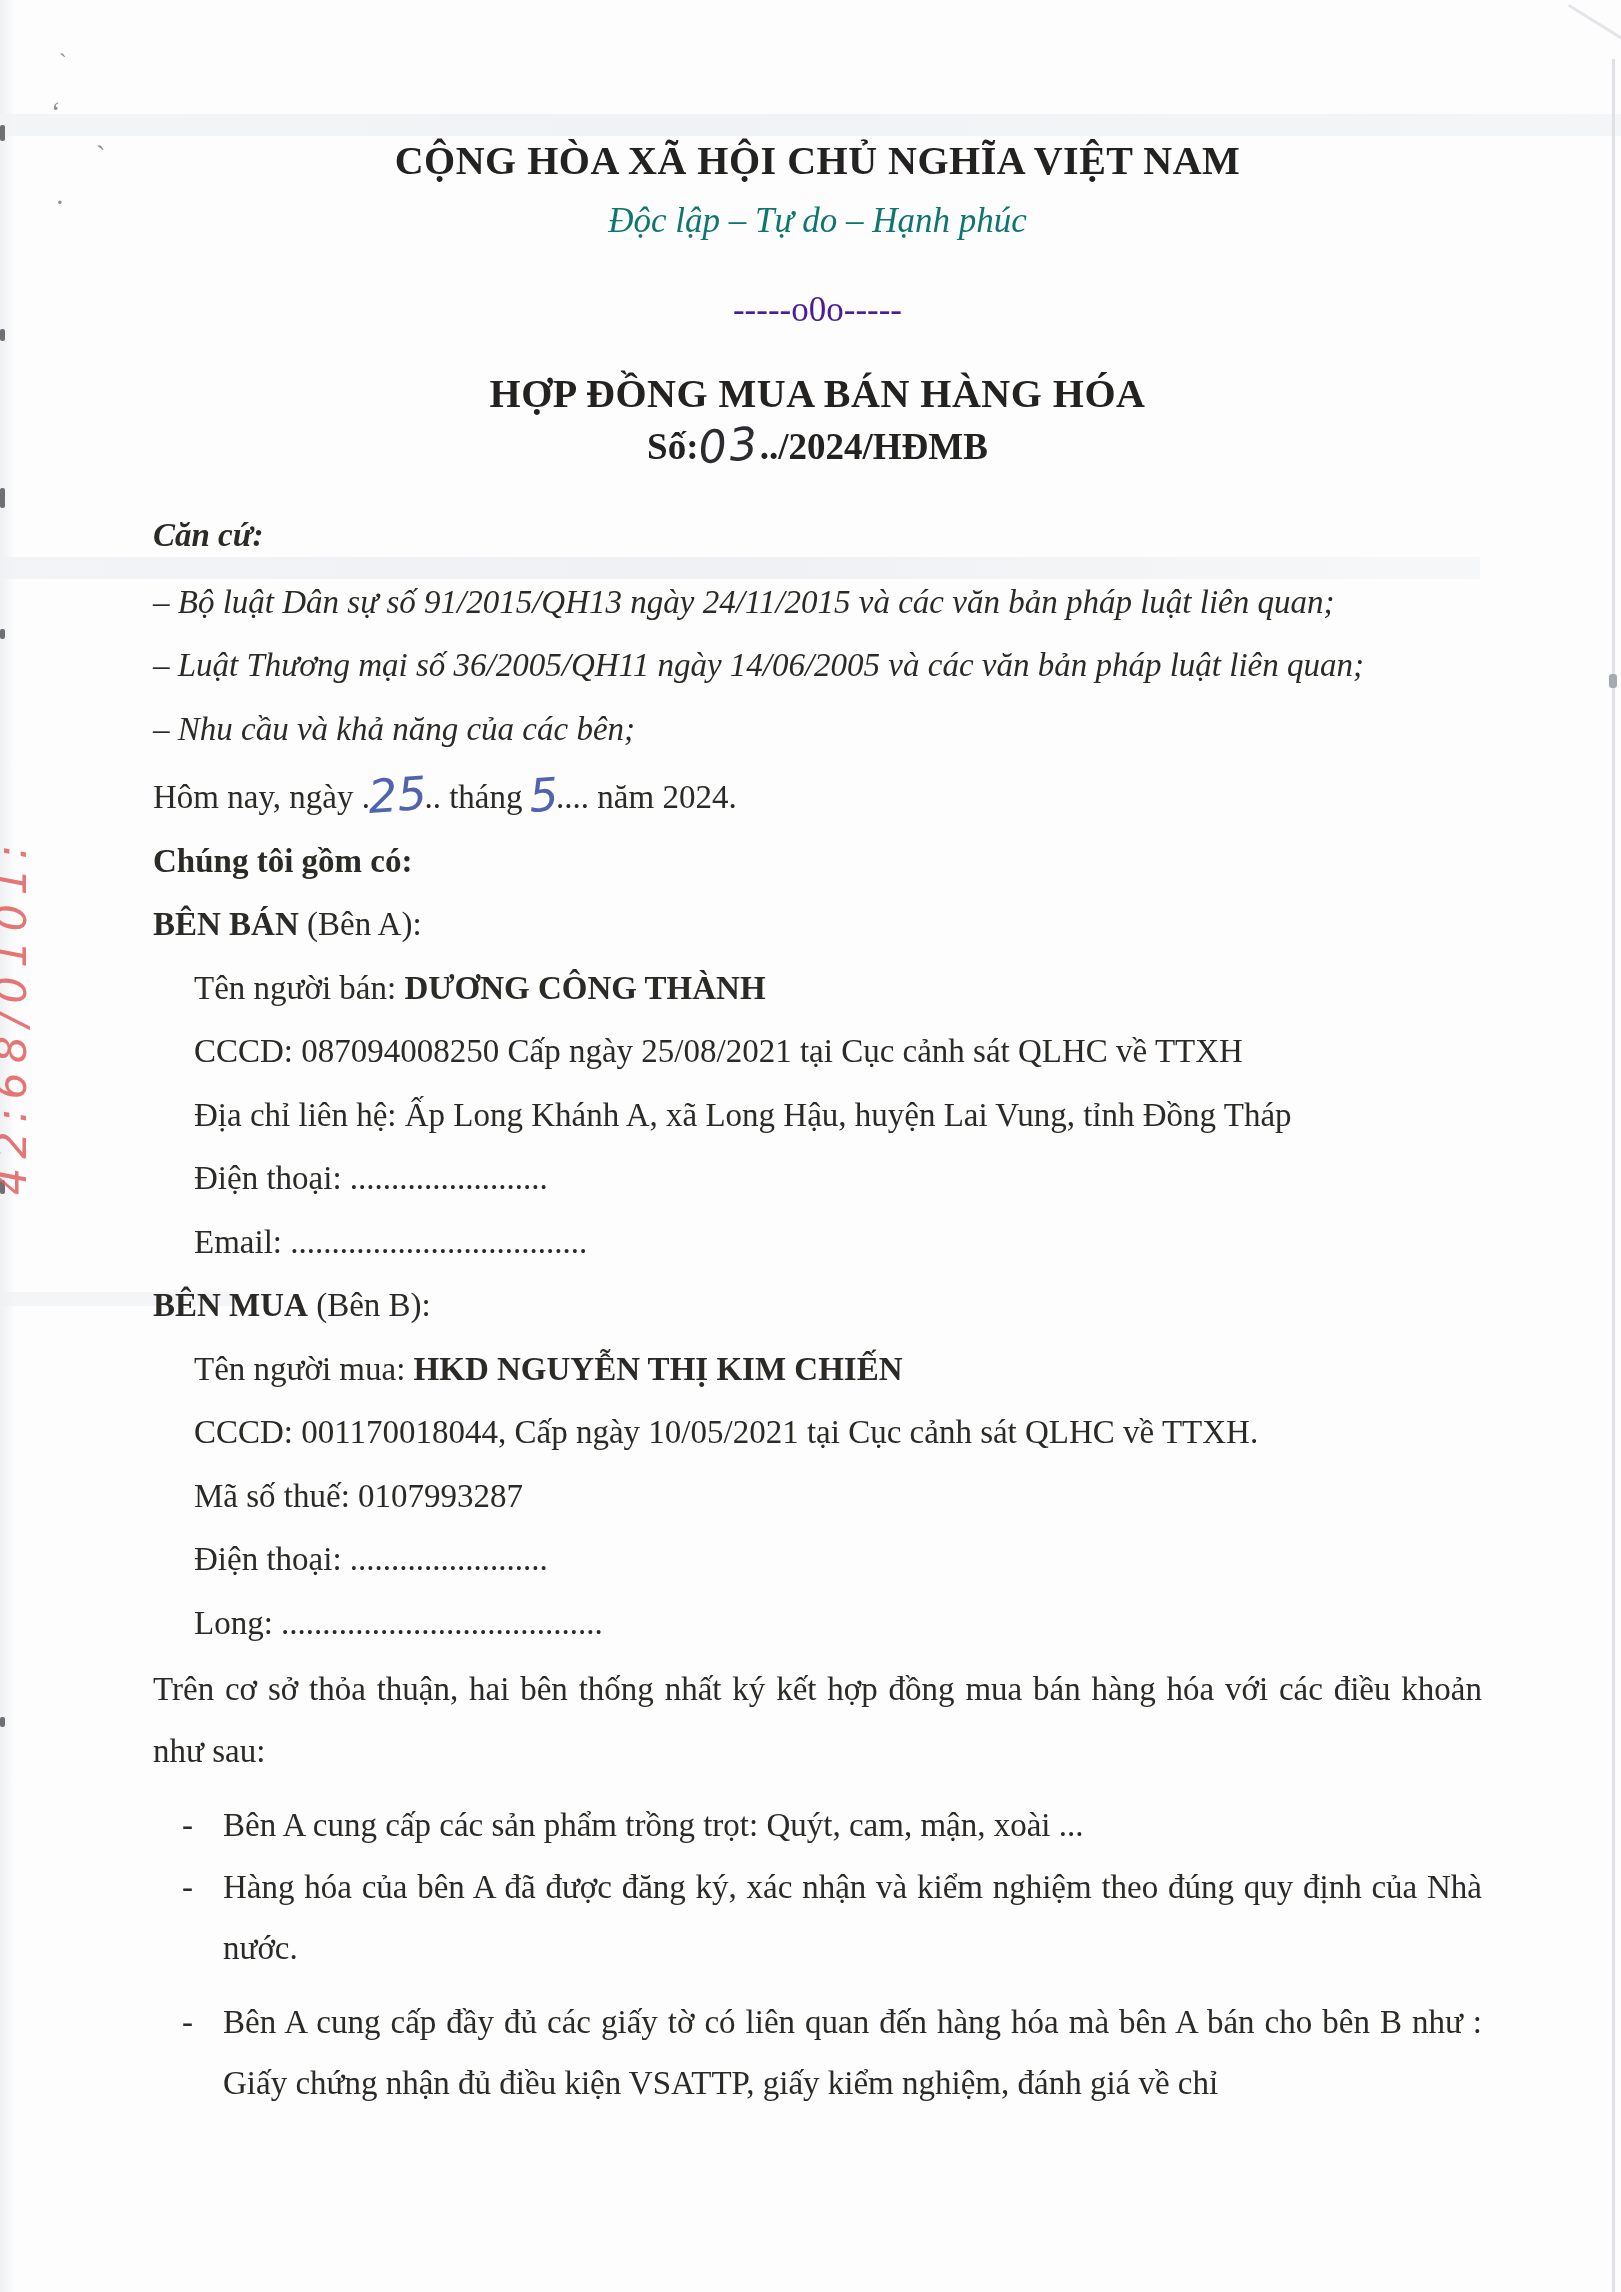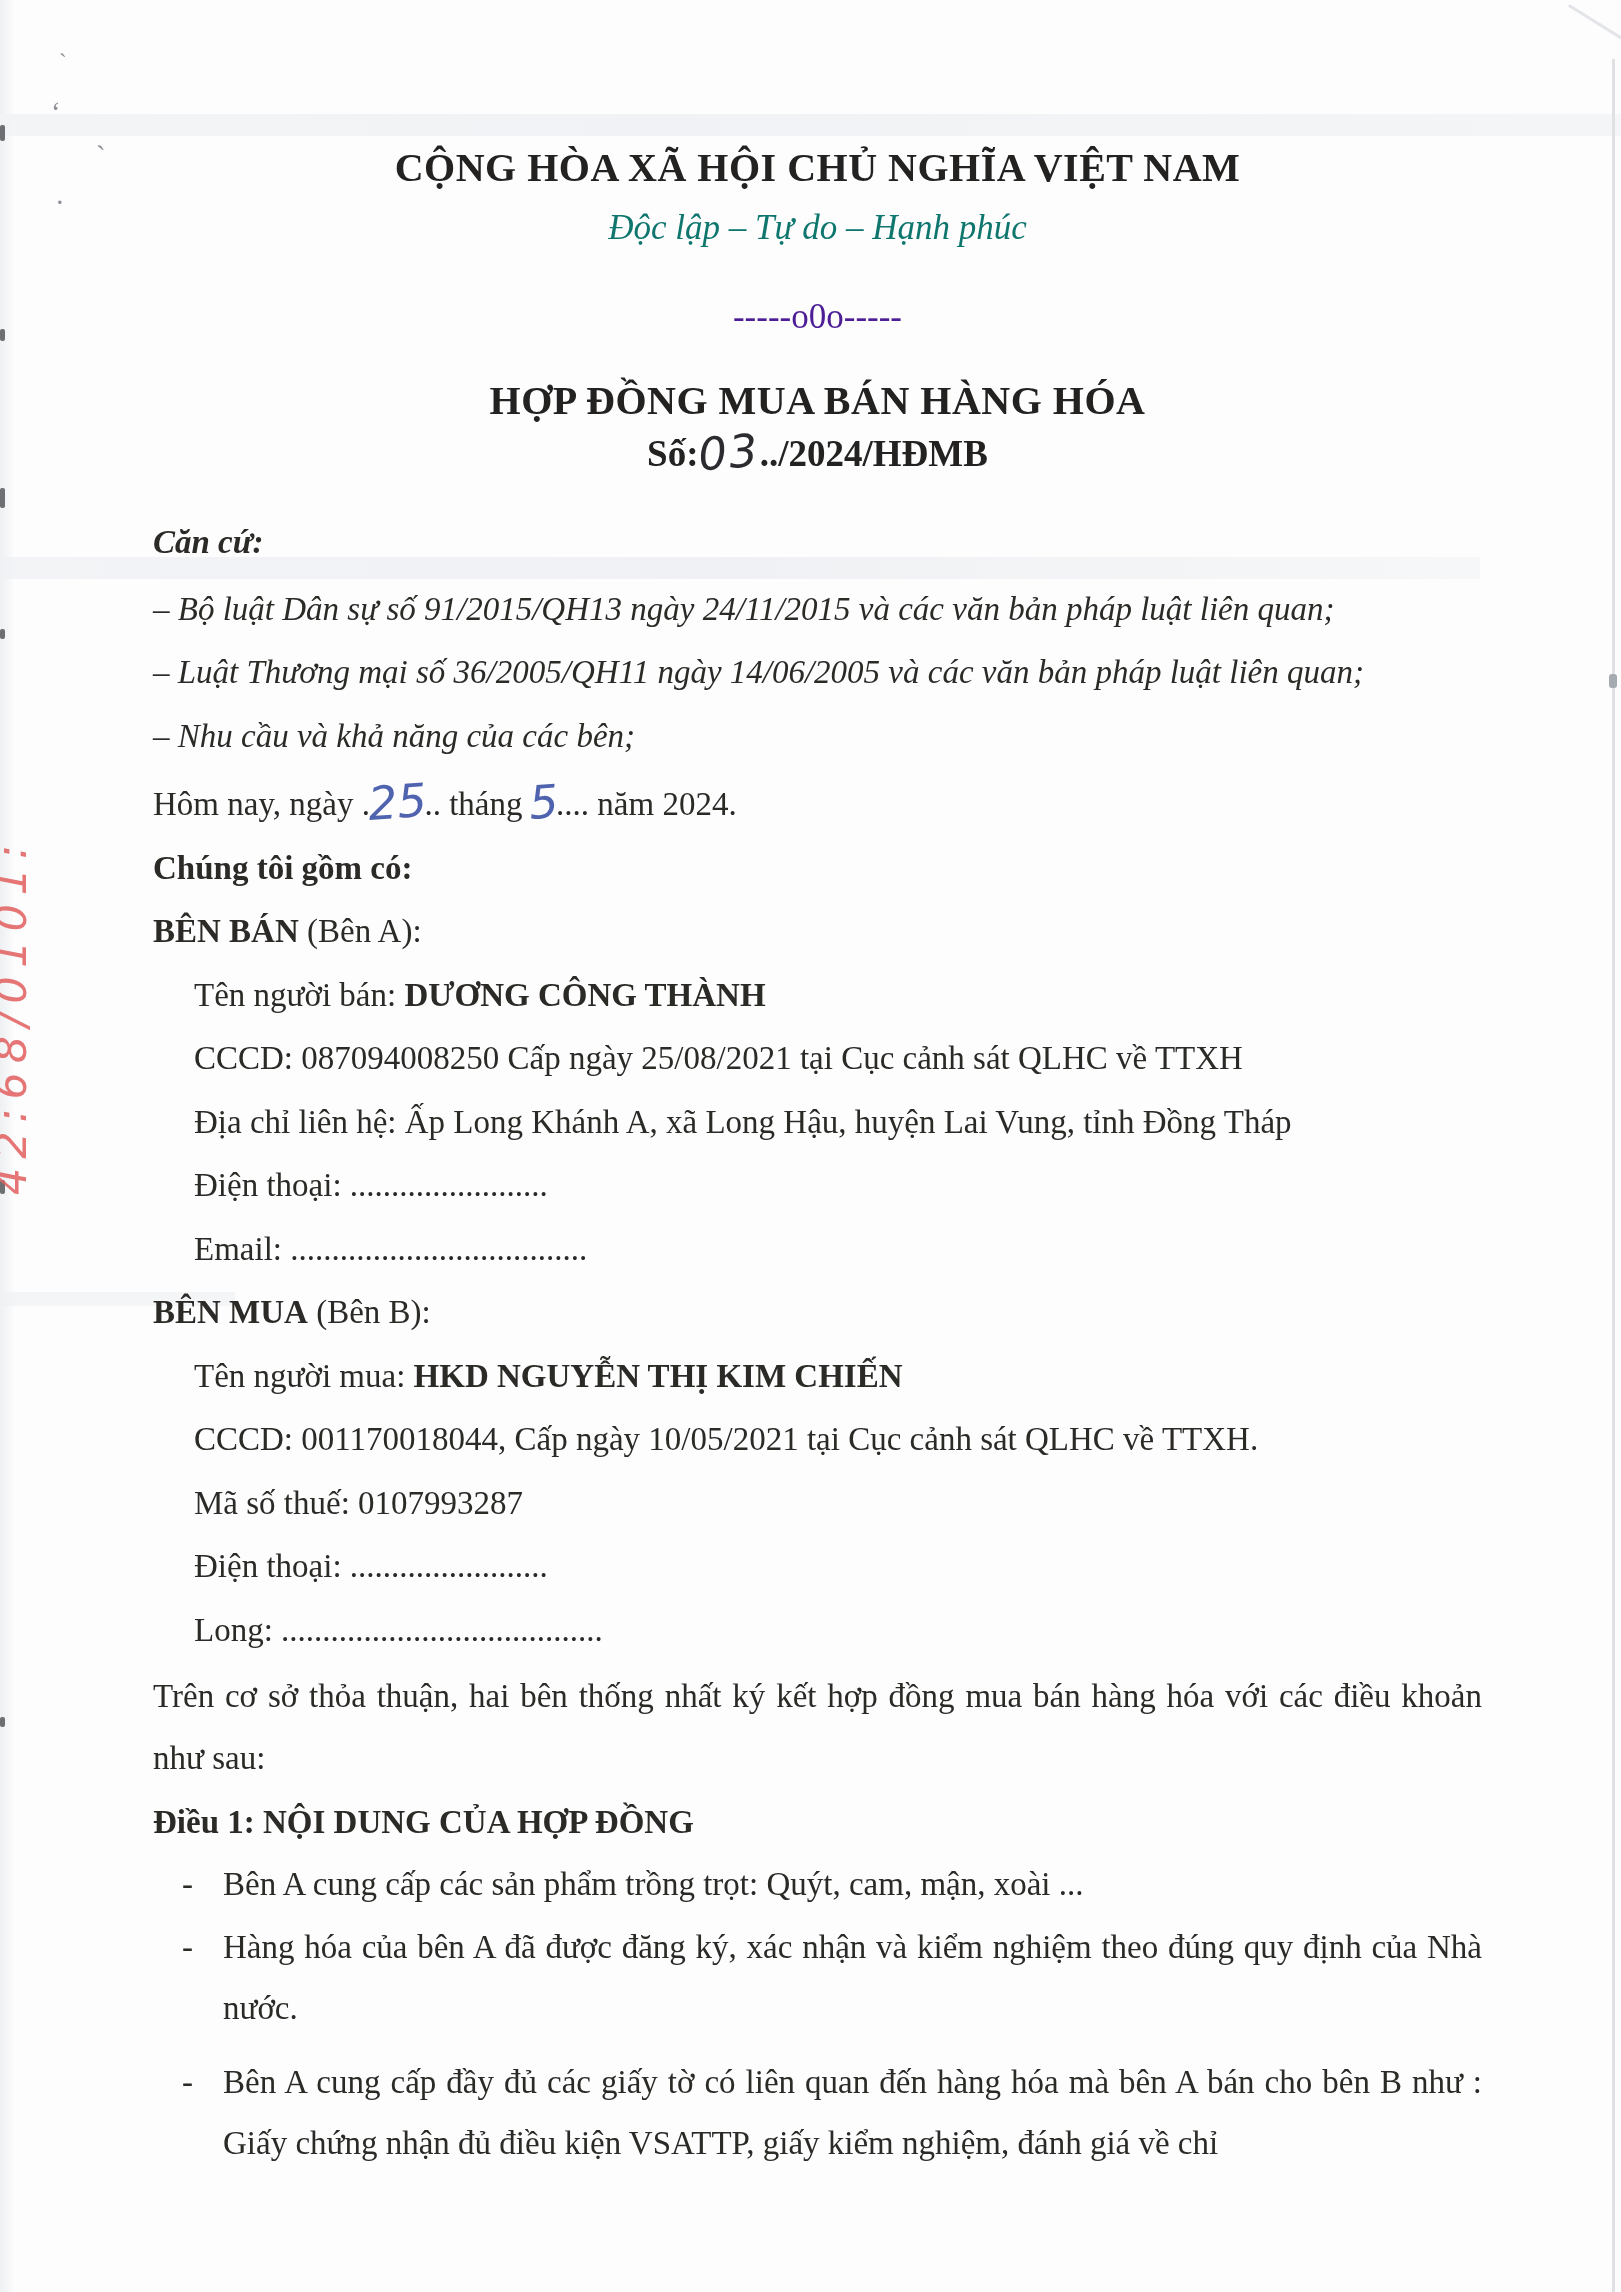--- a/index.html
+++ b/index.html
@@ -30,21 +30,21 @@
   .speck{position:absolute;color:#8d9197;font-size:29px;line-height:1;}
   
   .margin-note{
     position:absolute;left:-13.7px;top:725px;height:470px;width:73px;
     writing-mode:vertical-rl;
     color:#e25f5f;font-size:43px;letter-spacing:8.8px;
     font-family:"DejaVu Sans",sans-serif;font-style:italic;
     transform:rotate(180deg);opacity:.85;filter:blur(0.4px);
   }
   
-  .content{position:absolute;left:153px;top:144px;width:1329px;}
+  .content{position:absolute;left:153px;top:137px;width:1329px;}
   .center{text-align:center;}
   .h-big{font-size:40px;font-weight:bold;line-height:47px;letter-spacing:0.5px;color:#232220;}
   .h-sub{font-size:35px;line-height:41px;margin-top:15.7px;color:#0f766e;font-style:italic;}
   .sep{font-size:35px;line-height:39px;margin-top:49px;color:#4c1d95;}
   .doc-title{margin-top:41px;}
   .doc-number{font-size:37px;font-weight:bold;line-height:45px;margin-top:3.9px;color:#232220;}
   .line{font-size:33px;line-height:39px;margin-top:24.5px;white-space:nowrap;}
   .indent{padding-left:41px;}
   .italic{font-style:italic;}
   .bold{font-weight:bold;}
@@ -130,21 +130,20 @@
     <div class="line indent">
       <span>Tên người mua: </span><span class="bold">HKD NGUYỄN THỊ KIM CHIẾN</span>
     </div>
     <div class="line indent">CCCD: 001170018044, Cấp ngày 10/05/2021 tại Cục cảnh sát QLHC về TTXH.</div>
     <div class="line indent">Mã số thuế: 0107993287</div>
     <div class="line indent">Điện thoại: ........................</div>
     <div class="line indent">Long: .......................................</div>
 
     <div class="para">Trên cơ sở thỏa thuận, hai bên thống nhất ký kết hợp đồng mua bán hàng hóa với các điều khoản như sau:</div>
 
-    <div class="line bold" style="margin-top:13.7px;">Điều 1: NỘI DUNG CỦA HỢP ĐỒNG</div>
 
     <div class="bullets">
       <div class="bullet-row">
         <span class="bullet-dash">-</span>
         <span class="bullet-text single">Bên A cung cấp các sản phẩm trồng trọt: Quýt, cam, mận, xoài ...</span>
       </div>
       <div class="bullet-row">
         <span class="bullet-dash">-</span>
         <span class="bullet-text">Hàng hóa của bên A đã được đăng ký, xác nhận và kiểm nghiệm theo đúng quy định của Nhà nước.</span>
       </div>

